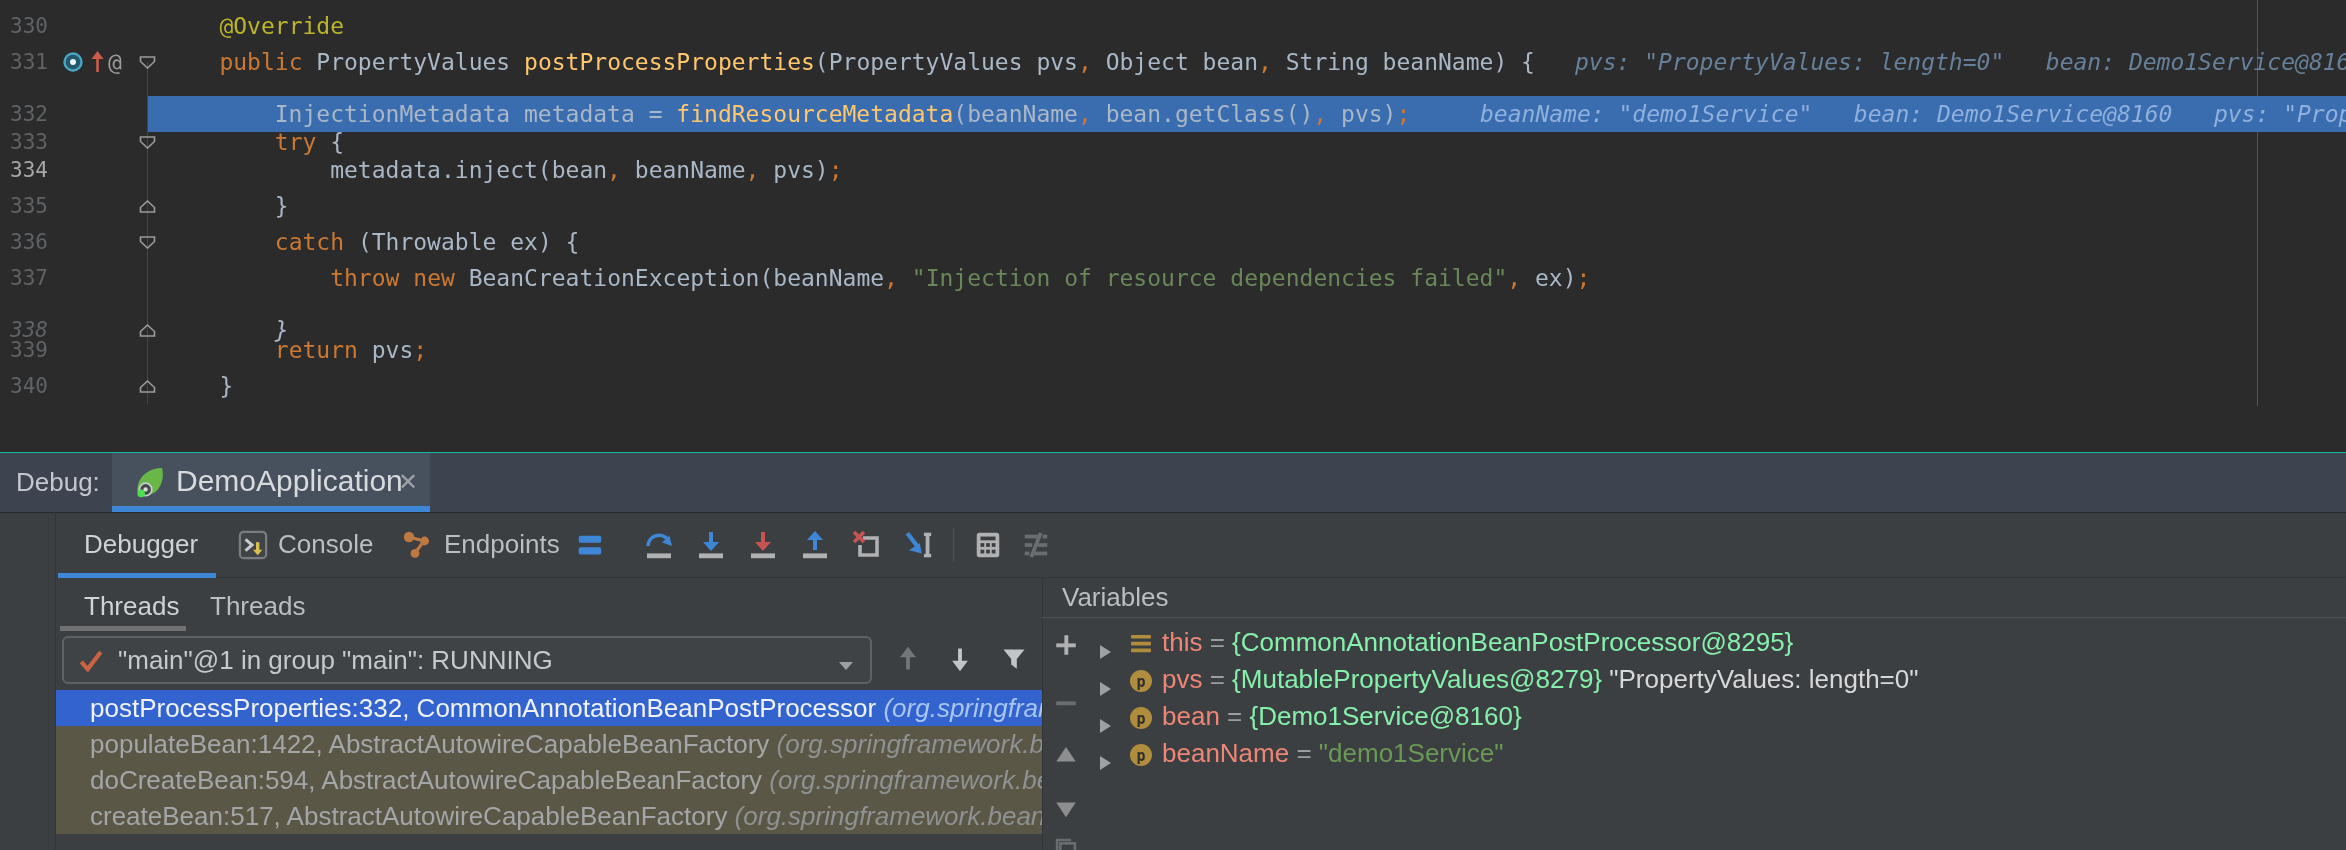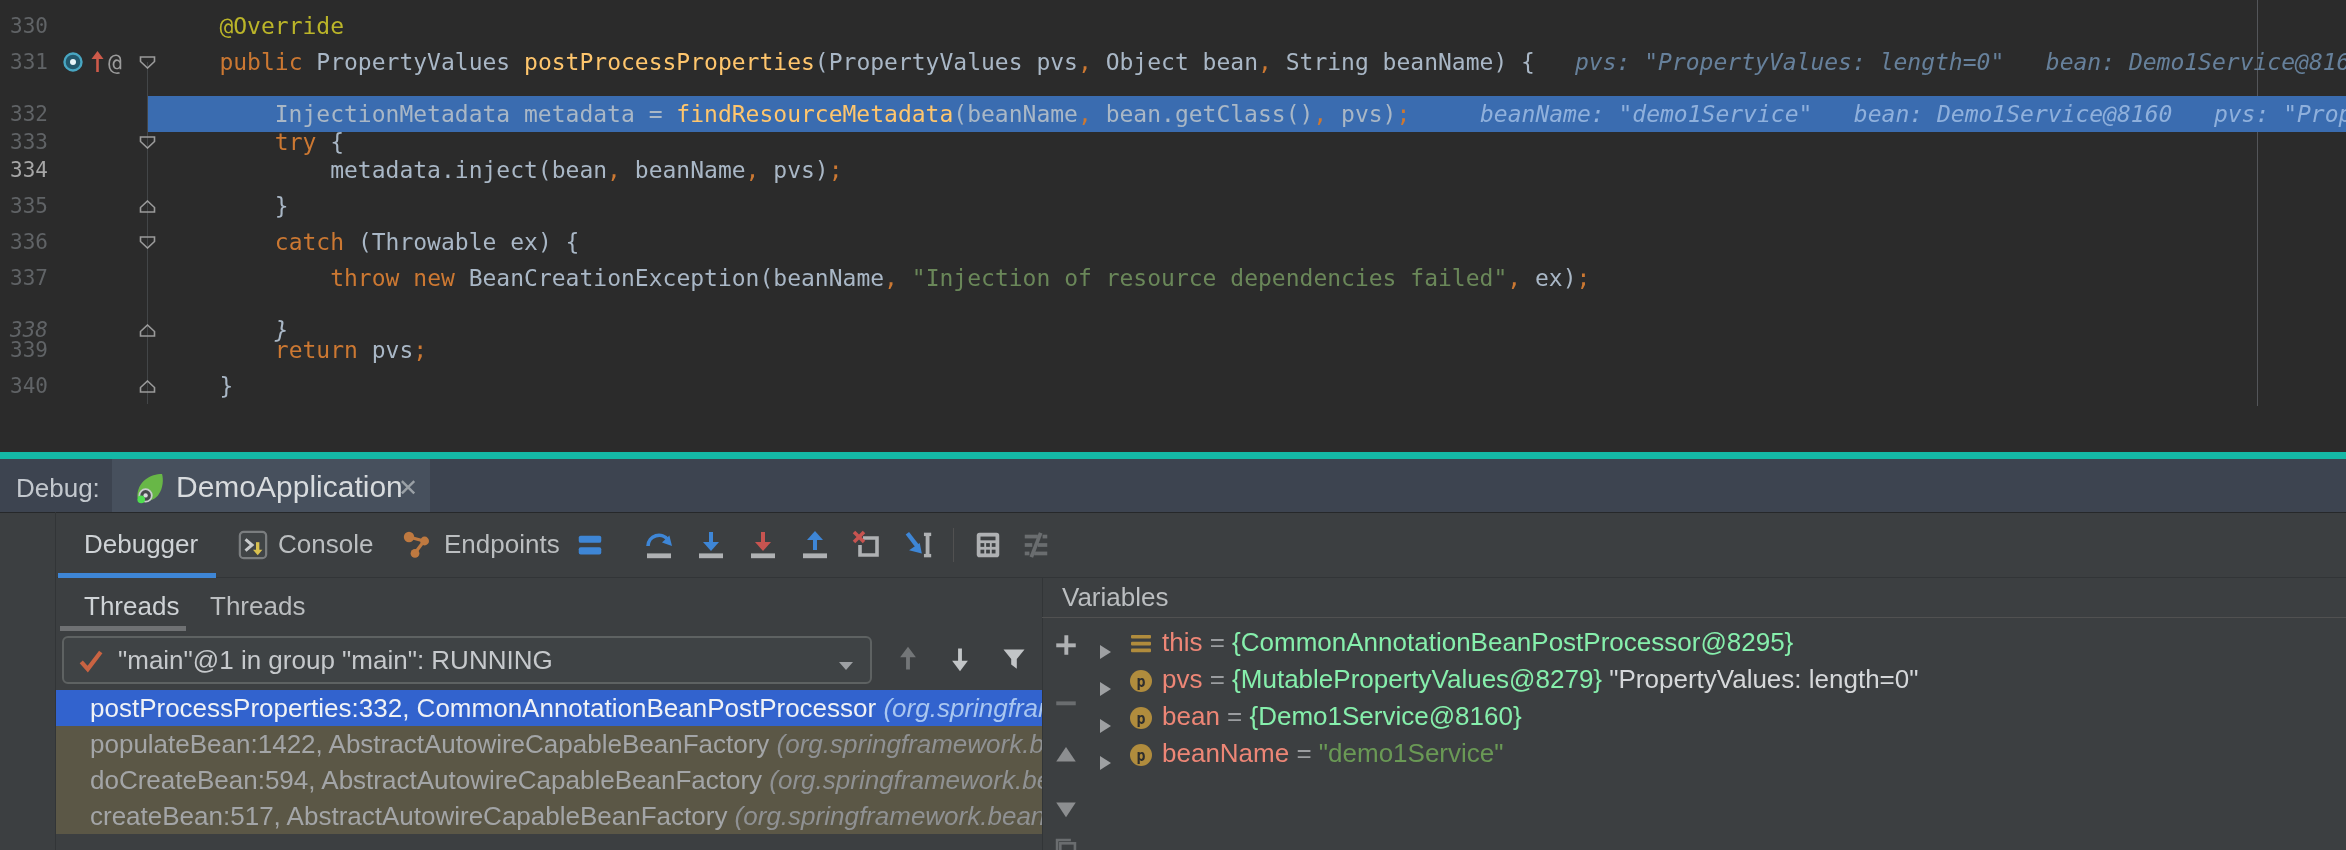--- a/index.html
+++ b/index.html
@@ -42,21 +42,21 @@
   #breadcrumb {
     position:absolute; left:0; top:406px; width:2346px; height:46px;
     background:#2B2B2B; border-top:1px solid #3B3E40; line-height:45px;
     padding-left:170px; font-size:26px; color:#AFB4B8; white-space:nowrap;
   }
   #breadcrumb .sep { color:#7A7D80; padding:0 16px; font-size:24px; }
 
   
   #debugbar {
     position:absolute; left:0; top:452px; width:2346px; height:60px;
-    background:#3D4450; border-top:7px solid #14b8a6;
+    background:#3D4450; border-top:1px solid #14b8a6;
   }
   #debugbar .dbg-label { position:absolute; left:16px; top:0; line-height:59px; font-size:26px; color:#C3C8CE; }
   #run-tab { position:absolute; left:112px; top:0; width:318px; height:59px; background:#47505D; }
   #run-tab .underline { position:absolute; left:0; bottom:0; width:100%; height:6px; background:#3E86D6; }
   #run-tab .tab-label { position:absolute; left:64px; top:0; line-height:55px; font-size:30px; color:#D8DBDE; }
   #run-tab .spring { position:absolute; left:20px; top:12px; }
   #run-tab .close { position:absolute; right:12px; top:14px; color:#9AA0A6; font-size:24px; line-height:30px; }
 
   
   #toolwindow { position:absolute; left:0; top:512px; width:2346px; height:338px; background:#3C3F41; border-top:1px solid #26282A; }

